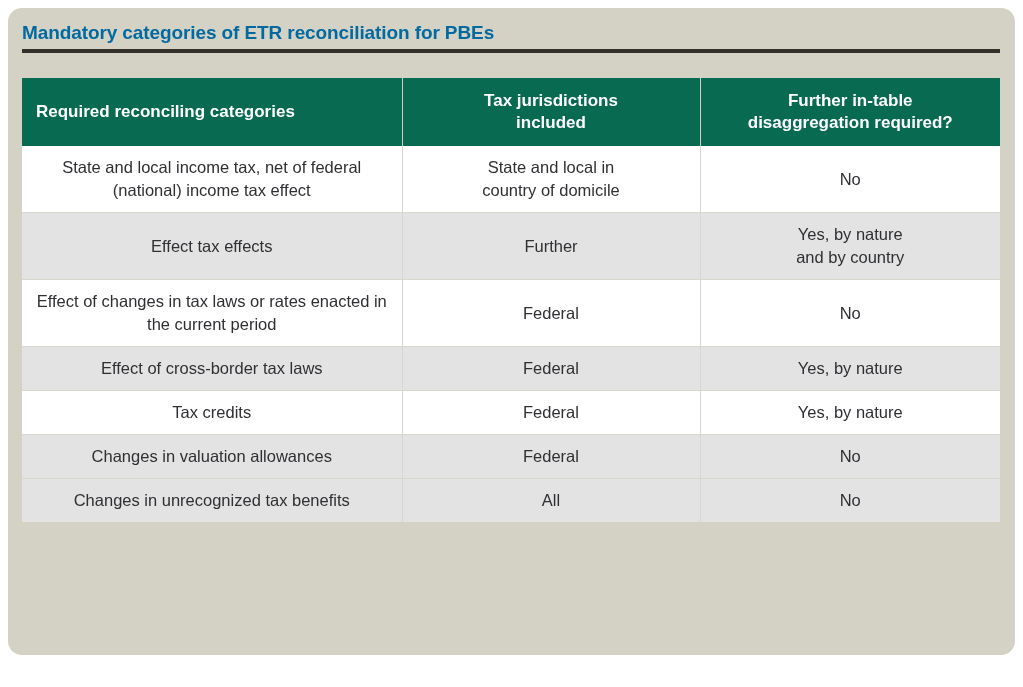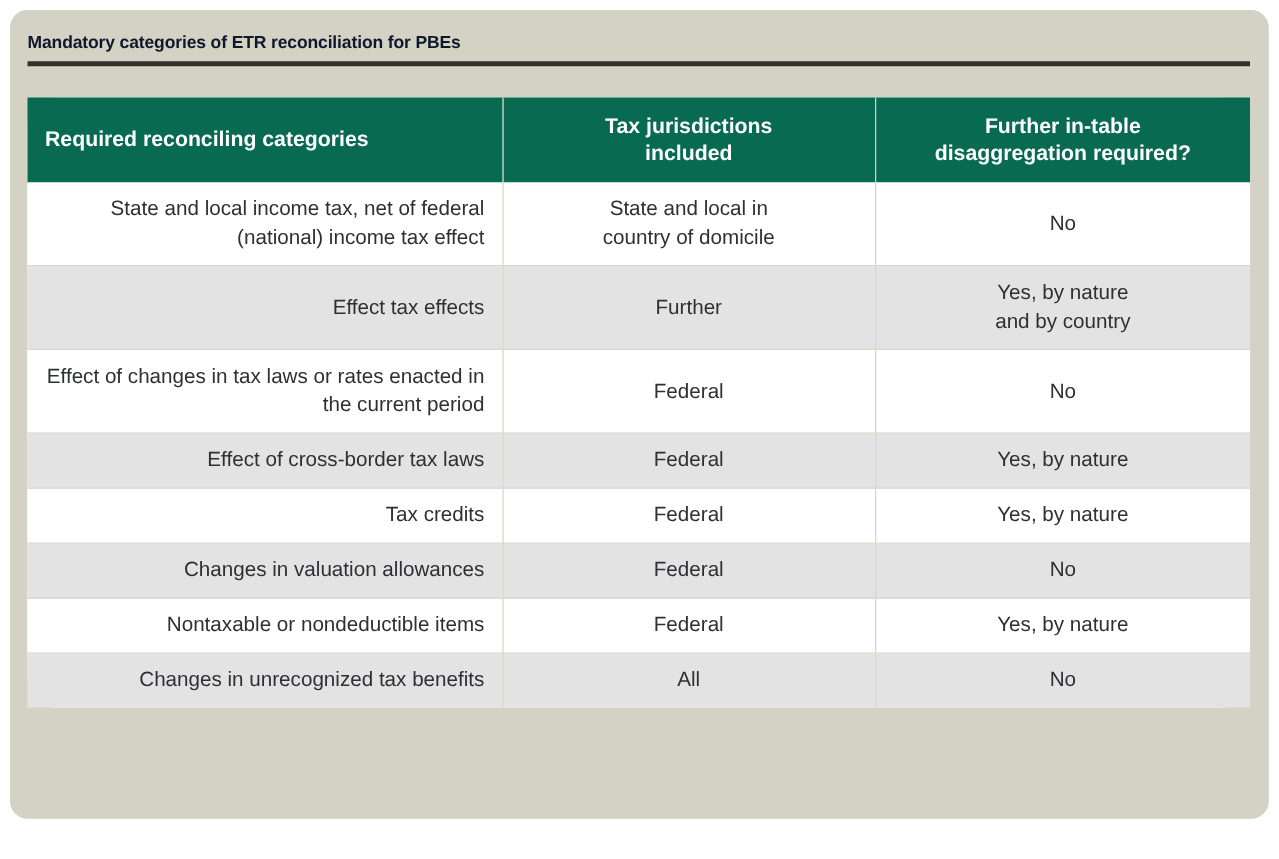--- a/index.html
+++ b/index.html
@@ -27,23 +27,23 @@
   }
 
   
   #title-block {
     position: absolute;
     left: 14px;
     top: 13px;
     width: 978px;
   }
   #page-title {
-    font-size: 14px;
+    font-size: 19px;
     font-weight: bold;
-    color: #0f172a;
+    color: #0369a1;
     letter-spacing: -0.1px;
     line-height: 24px;
     white-space: nowrap;
   }
   #title-rule {
     margin-top: 4px;
     height: 4px;
     background: #33302c;
     width: 978px;
   }
@@ -90,21 +90,21 @@
     line-height: 23px;
     padding: 10px 14px;
     vertical-align: middle;
     border-bottom: 1px solid #d8d7cb;
     border-right: 1px solid #d8d7cb;
     box-sizing: border-box;
   }
   #etr-table tbody td:last-child { border-right: none; }
   #etr-table tbody tr:last-child td { border-bottom: none; }
 
-  td.cat { text-align: right; }
+  td.cat { text-align: center; }
   td.val { text-align: center; }
 
   tr.odd  td { background: #ffffff; }
   tr.even td { background: #e3e3e3; }
 
   .h2line { display: block; }
 </style>
 </head>
 <body>
 
@@ -173,25 +173,20 @@
         <td class="val">Federal</td>
         <td class="val">Yes, by nature</td>
       </tr>
 
       <tr class="even">
         <td class="cat">Changes in valuation allowances</td>
         <td class="val">Federal</td>
         <td class="val">No</td>
       </tr>
 
-      <tr class="odd">
-        <td class="cat">Nontaxable or nondeductible items</td>
-        <td class="val">Federal</td>
-        <td class="val">Yes, by nature</td>
-      </tr>
 
       <tr class="even">
         <td class="cat">Changes in unrecognized tax benefits</td>
         <td class="val">All</td>
         <td class="val">No</td>
       </tr>
 
     </tbody>
   </table>
 </div>

